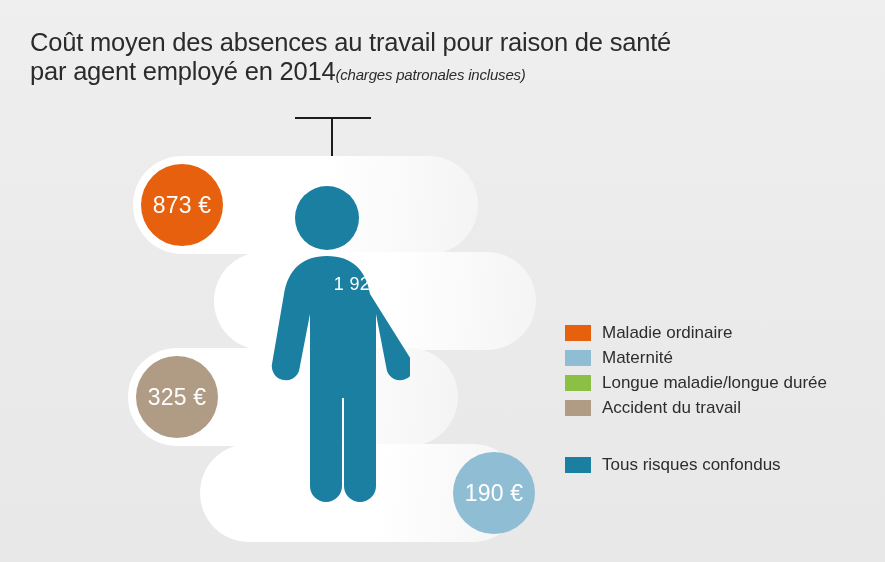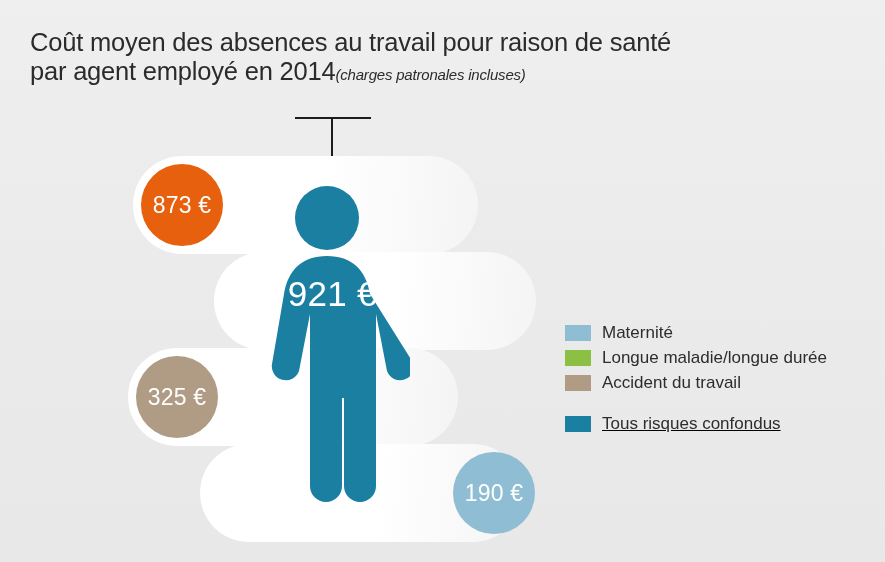--- a/index.html
+++ b/index.html
@@ -111,40 +111,40 @@
     width: 152px;
     height: 320px;
     z-index: 4;
   }
   .figure svg { display: block; }
   .figure-value {
     position: absolute;
     left: 0;
     top: 88px;
     width: 138px;
-    text-align: left;
+    text-align: right;
     color: #ffffff;
-    font-size: 35px;
+    font-size: 18px;
     letter-spacing: 0.3px;
     white-space: nowrap;
     z-index: 5;
   }
 
   
   .legend {
     position: absolute;
     left: 565px;
     top: 320px;
   }
   .legend-row {
     display: flex;
     align-items: center;
     height: 25px;
   }
-  .legend-row.spaced { margin-top: 16px; text-decoration: underline; }
+  .legend-row.spaced { margin-top: 32px; }
   .legend-swatch {
     width: 26px;
     height: 16px;
     flex: 0 0 26px;
   }
   .legend-label {
     margin-left: 11px;
     color: #2d2d2d;
     font-size: 17px;
     white-space: nowrap;
@@ -194,20 +194,24 @@
                  a 14,14 0 0 0 27,-7
                  L 112,108
                  C 108,84 94,70 69,70 Z"></path>
       </g>
     </svg>
     <div class="figure-value">1 921 €</div>
   </div>
 
   <div class="legend">
     <div class="legend-row">
+      <span class="legend-swatch" style="background-color: rgb(231, 96, 14);"></span>
+      <span class="legend-label">Maladie ordinaire</span>
+    </div>
+    <div class="legend-row">
       <span class="legend-swatch" style="background-color: rgb(143, 189, 211);"></span>
       <span class="legend-label">Maternité</span>
     </div>
     <div class="legend-row">
       <span class="legend-swatch" style="background-color: rgb(140, 192, 68);"></span>
       <span class="legend-label">Longue maladie/longue durée</span>
     </div>
     <div class="legend-row">
       <span class="legend-swatch" style="background-color: rgb(176, 155, 133);"></span>
       <span class="legend-label">Accident du travail</span>

